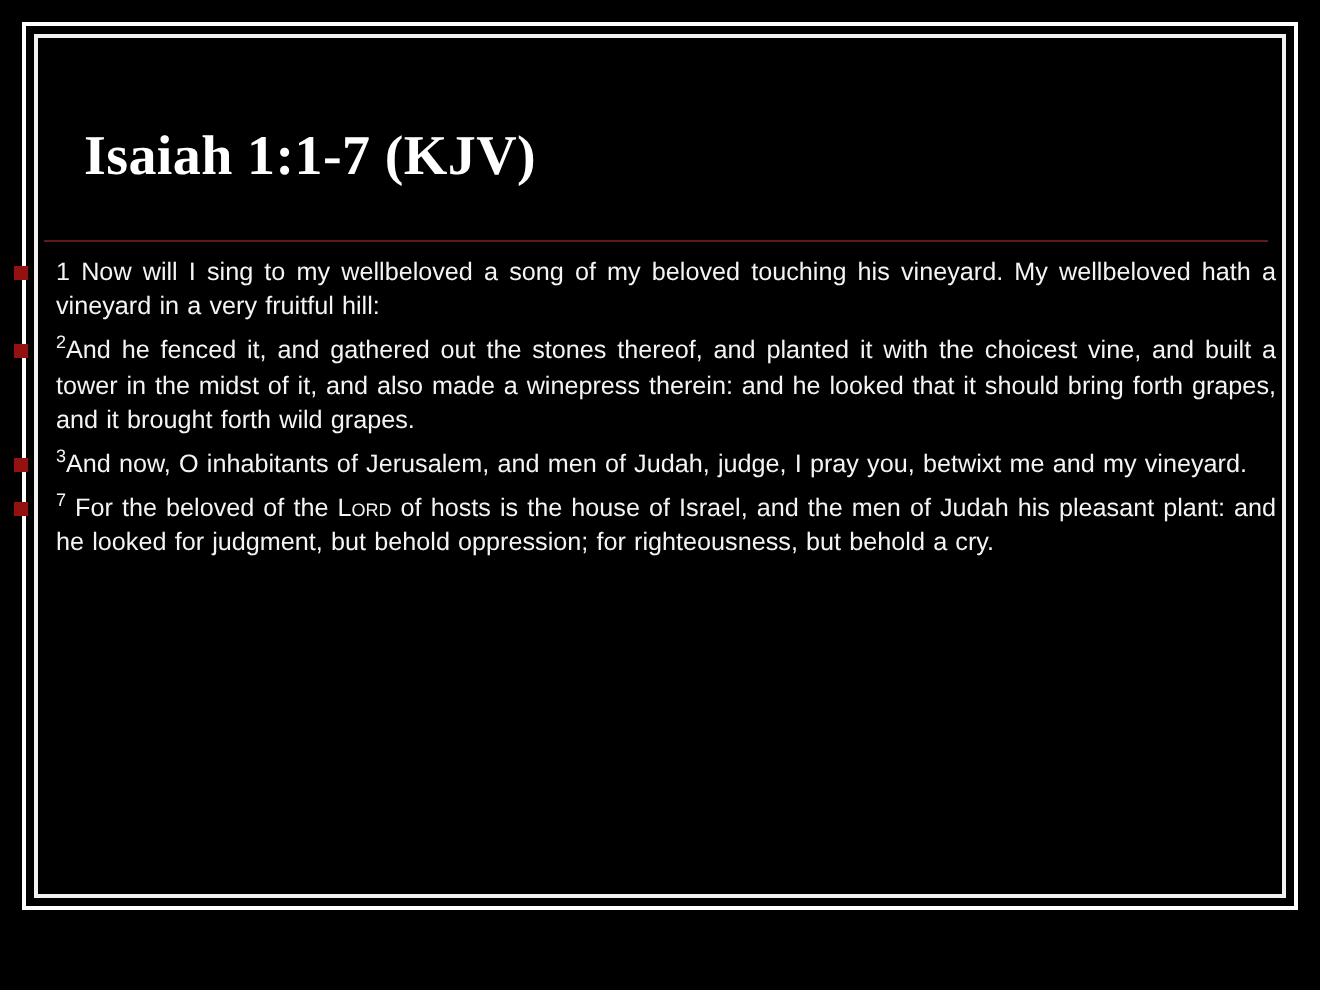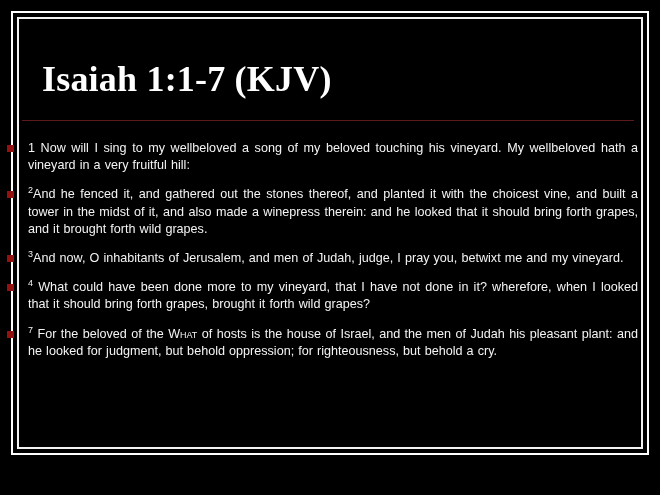--- a/index.html
+++ b/index.html
@@ -48,21 +48,21 @@
   
   .title-block {
     position: absolute;
     left: 30px;
     top: 56px;
     width: 600px;
   }
   .slide-title {
     font-family: "Liberation Serif", "DejaVu Serif", serif;
     font-weight: bold;
-    font-size: 36px;
+    font-size: 28px;
     line-height: 46px;
     color: #ffffff;
     letter-spacing: 0.2px;
     margin: 0;
     padding: 0 0 0 12px;
     white-space: nowrap;
   }
   .title-rule {
     position: absolute;
     left: 22px;
@@ -77,21 +77,21 @@
     position: absolute;
     left: 0px;
     top: 128px;
     width: 660px;
     list-style: none;
     margin: 0;
     padding: 0;
   }
   .verse-item {
     position: relative;
-    margin: 12px 0 5px 0;
+    margin: 0 0 5px 0;
     padding: 0 22px 0 28px;
   }
   .verse-bullet {
     position: absolute;
     left: 7px;
     top: 5px;
     width: 7px;
     height: 7px;
     background: #93110f;
     display: block;
@@ -142,27 +142,23 @@
     <li class="verse-item">
       <span class="verse-bullet"></span>
       <span class="verse-text"><span class="vnum">2</span><span>And he fenced it, and gathered out the stones thereof, and planted it with the choicest vine, and built a tower in the midst of it, and also made a winepress therein: and he looked that it should bring forth grapes, and it brought forth wild grapes.</span></span>
     </li>
 
     <li class="verse-item">
       <span class="verse-bullet"></span>
       <span class="verse-text"><span class="vnum">3</span><span>And now, O inhabitants of Jerusalem, and men of Judah, judge, I pray you, betwixt me and my vineyard.</span></span>
     </li>
 
-    <li class="verse-item">
-      <span class="verse-bullet"></span>
-      <span class="verse-text"><span class="vnum">4</span><span> What could have been done more to my vineyard, that I have not done in it? wherefore, when I looked that it should bring forth grapes, brought it forth wild grapes?</span></span>
-    </li>
 
 
 
     <li class="verse-item">
       <span class="verse-bullet"></span>
-      <span class="verse-text"><span class="vnum">7</span><span> For the beloved of the </span><span class="smallcaps">What</span><span> of hosts is the house of Israel, and the men of Judah his pleasant plant: and he looked for judgment, but behold oppression; for righteousness, but behold a cry.</span></span>
+      <span class="verse-text"><span class="vnum">7</span><span> For the beloved of the </span><span class="smallcaps">Lord</span><span> of hosts is the house of Israel, and the men of Judah his pleasant plant: and he looked for judgment, but behold oppression; for righteousness, but behold a cry.</span></span>
     </li>
 
   </ul>
 
 </div>
 
 </body></html>

